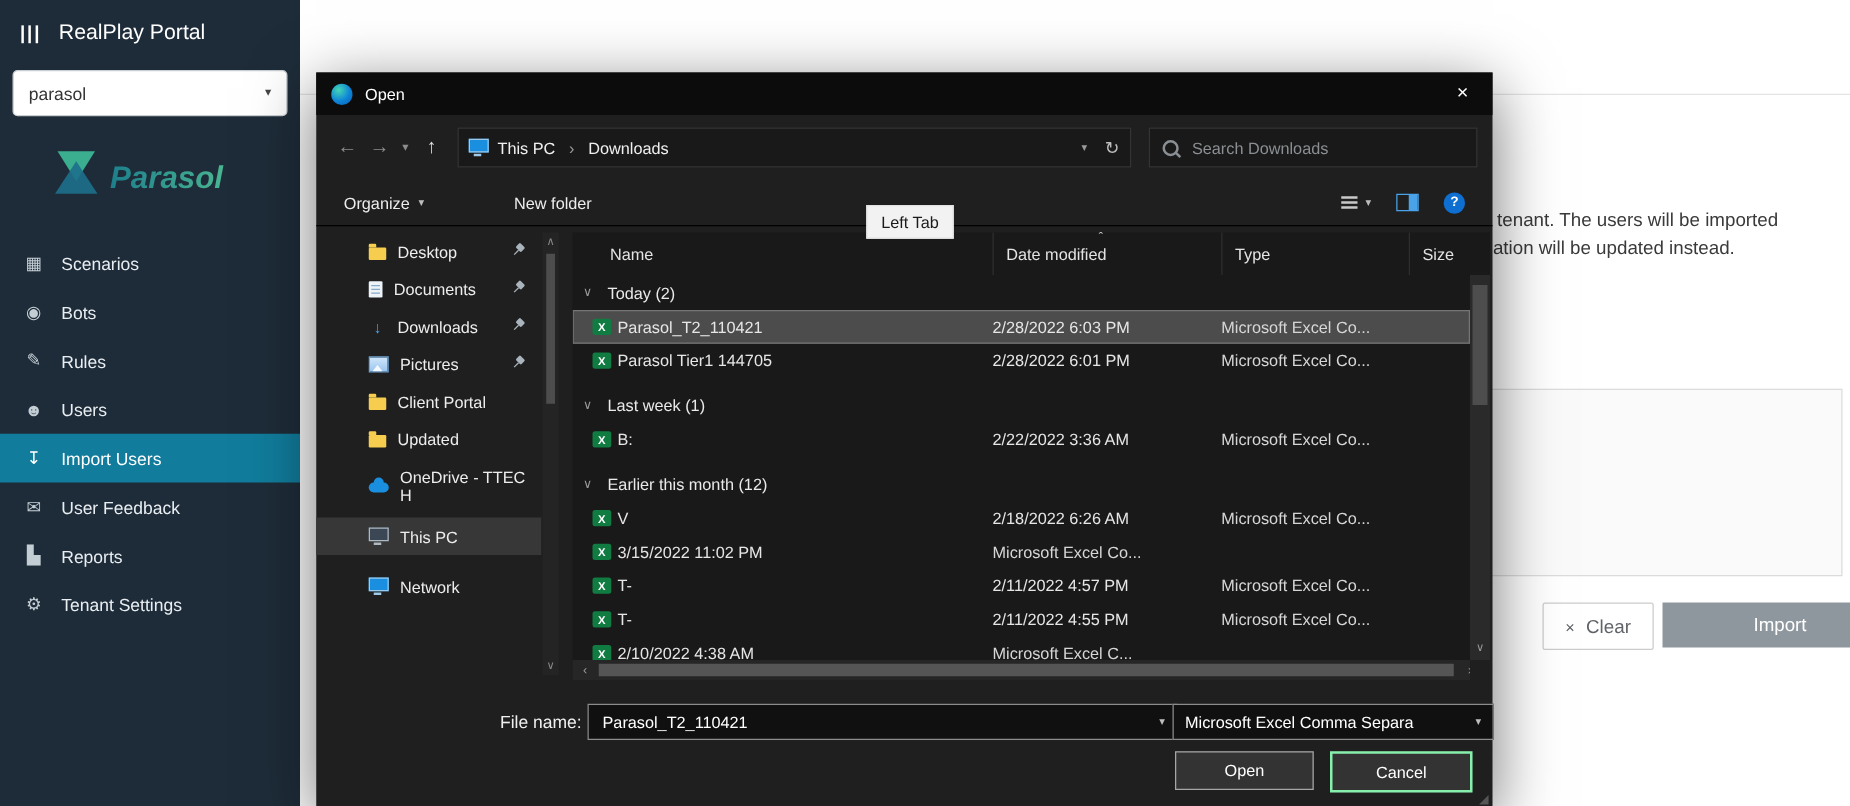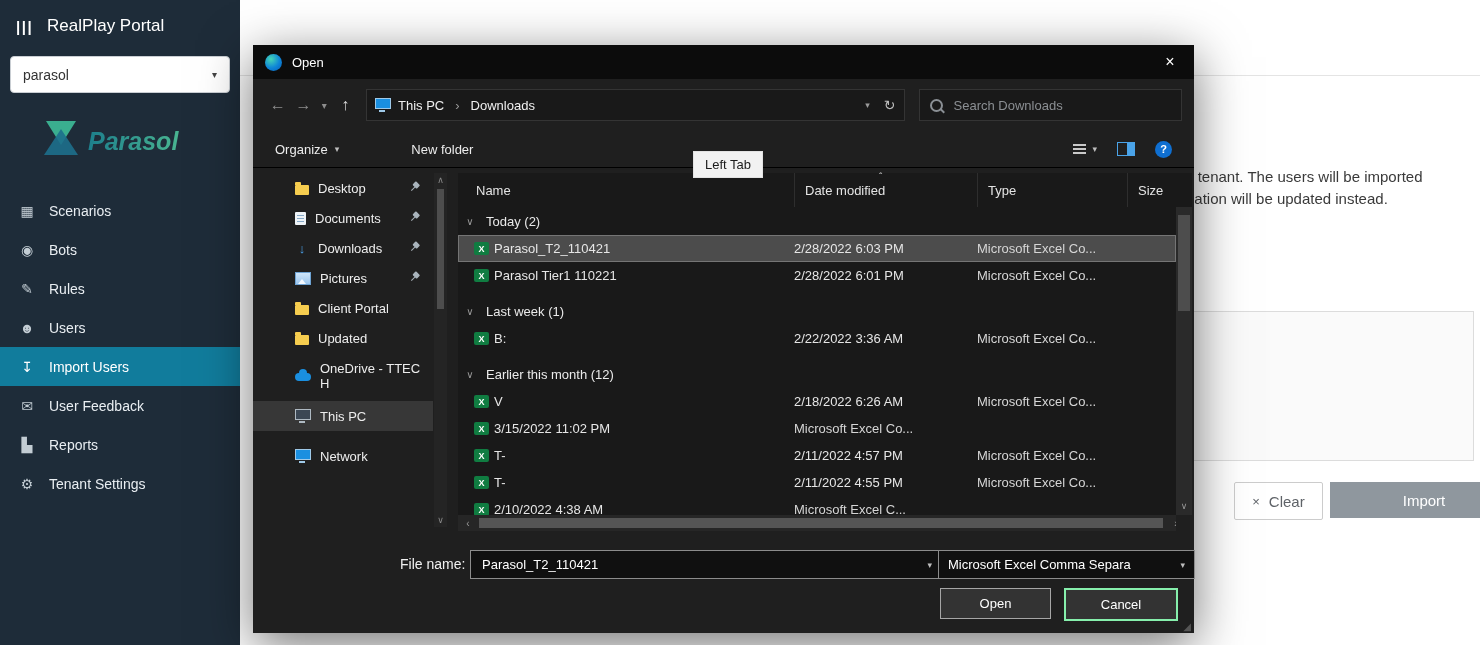--- a/index.html
+++ b/index.html
@@ -27,21 +27,21 @@
   .desc-line.l1{left:1186px;top:168px;}
   .desc-line.l2{left:1186px;top:190px;}
   .dropzone{position:absolute;left:1102px;top:311px;width:370px;height:148px;background:#fafafa;border:1px solid #dcdcdc;z-index:1;}
   .clear-btn{position:absolute;left:1234px;top:482px;width:87px;height:36px;background:#fff;border:1px solid #ccc;border-radius:2px;
        display:flex;align-items:center;justify-content:center;gap:9px;color:#5f6368;font-size:15px;z-index:1;cursor:pointer;}
   .clear-x{font-size:13px;color:#5f6368;}
   .import-btn{position:absolute;left:1330px;top:482px;width:140px;height:36px;background:#8f979e;border:none;color:#fff;
        font-size:15px;z-index:1;display:flex;align-items:center;justify-content:center;cursor:pointer;padding-left:24px;}
 
   
-  .dialog{position:absolute;left:253px;top:45px;width:941px;height:588px;background:#1f1f1f;color:#e8e8e8;font-size:13px;
+  .dialog{position:absolute;left:253px;top:58px;width:941px;height:588px;background:#1f1f1f;color:#e8e8e8;font-size:13px;
        z-index:10;box-shadow:0 12px 48px rgba(0,0,0,.55);}
   .titlebar{position:absolute;left:0;top:0;right:0;height:34px;background:#0c0c0c;display:flex;align-items:center;gap:10px;padding:0 12px;}
   .edge-icon{width:17px;height:17px;border-radius:50%;flex:none;
        background:radial-gradient(circle at 35% 30%,#45d6b5,#0d84d8 55%,#0a5fb0);}
   .dialog-title{color:#fff;font-size:13px;}
   .dialog-close{position:absolute;right:8px;top:5px;width:32px;height:24px;display:flex;align-items:center;justify-content:center;
        color:#fff;font-size:16px;cursor:pointer;}
 
   .navbar{position:absolute;left:0;top:42px;right:0;height:36px;display:flex;align-items:center;padding:0 12px;}
   .nav-arrow{color:#8d8d8d;font-size:16px;width:26px;text-align:center;cursor:pointer;}
@@ -107,21 +107,21 @@
   .ic-net{width:14px;height:9px;background:#1a8fe0;border:1px solid #9fc9e8;position:relative;flex:none;margin-bottom:3px;}
   .ic-net::after{content:"";position:absolute;left:3px;bottom:-4px;width:6px;height:2px;background:#9fc9e8;}
   .ic-xls{width:15px;height:13px;background:#107c41;color:#fff;font-size:9px;font-weight:700;display:flex;align-items:center;
        justify-content:center;border-radius:2px;flex:none;}
 
   
   .list{position:absolute;left:205px;top:128px;width:734px;height:358px;background:#191919;}
   .list-header{position:relative;display:grid;grid-template-columns:320px 183px 150px 1fr;height:34px;align-items:center;
        padding-left:16px;color:#e4e4e4;}
   .hcell{height:100%;display:flex;align-items:center;padding-left:10px;border-left:1px solid #2e2e2e;cursor:pointer;position:relative;}
-  .hcell.first{border-left:none;padding-left:2px;}
+  .hcell.first{border-left:none;padding-left:2px;margin-left:12px;}
   .sort-caret{position:absolute;left:84px;top:-1px;font-size:10px;color:#cfcfcf;}
   .rows{position:absolute;left:0;top:34px;width:718px;height:308px;overflow:hidden;}
   .group-row{display:flex;align-items:center;gap:10px;height:28px;padding-left:6px;color:#eaeaea;cursor:pointer;}
   .group-row .chev{color:#9a9a9a;font-size:10px;width:12px;text-align:center;}
   .file-row{display:grid;grid-template-columns:20px 300px 183px 150px 1fr;align-items:center;height:27px;padding-left:16px;
        color:#e6e6e6;cursor:pointer;}
   .file-row.selected{background:#4c4c4c;box-shadow:inset 0 0 0 1px #757575;}
   .file-row .type{color:#d6d6d6;}
   .vscroll{position:absolute;left:718px;top:34px;width:16px;height:308px;background:#2a2a2a;cursor:pointer;}
   .vthumb{position:absolute;left:2px;top:8px;width:12px;height:96px;background:#4d4d4d;}
@@ -347,21 +347,21 @@
         </div>
         <div class="file-row selected">
           <span class="ic-xls">X</span>
           <span class="name">Parasol_T2_110421</span>
           <span class="date">2/28/2022 6:03 PM</span>
           <span class="type">Microsoft Excel Co...</span>
           <span></span>
         </div>
         <div class="file-row">
           <span class="ic-xls">X</span>
-          <span class="name">Parasol Tier1 110221</span>
+          <span class="name">Parasol Tier1 144705</span>
           <span class="date">2/28/2022 6:01 PM</span>
           <span class="type">Microsoft Excel Co...</span>
           <span></span>
         </div>
 
         <div class="group-row gap8">
           <span class="chev">∨</span>
           <span>Last week (1)</span>
         </div>
         <div class="file-row">

